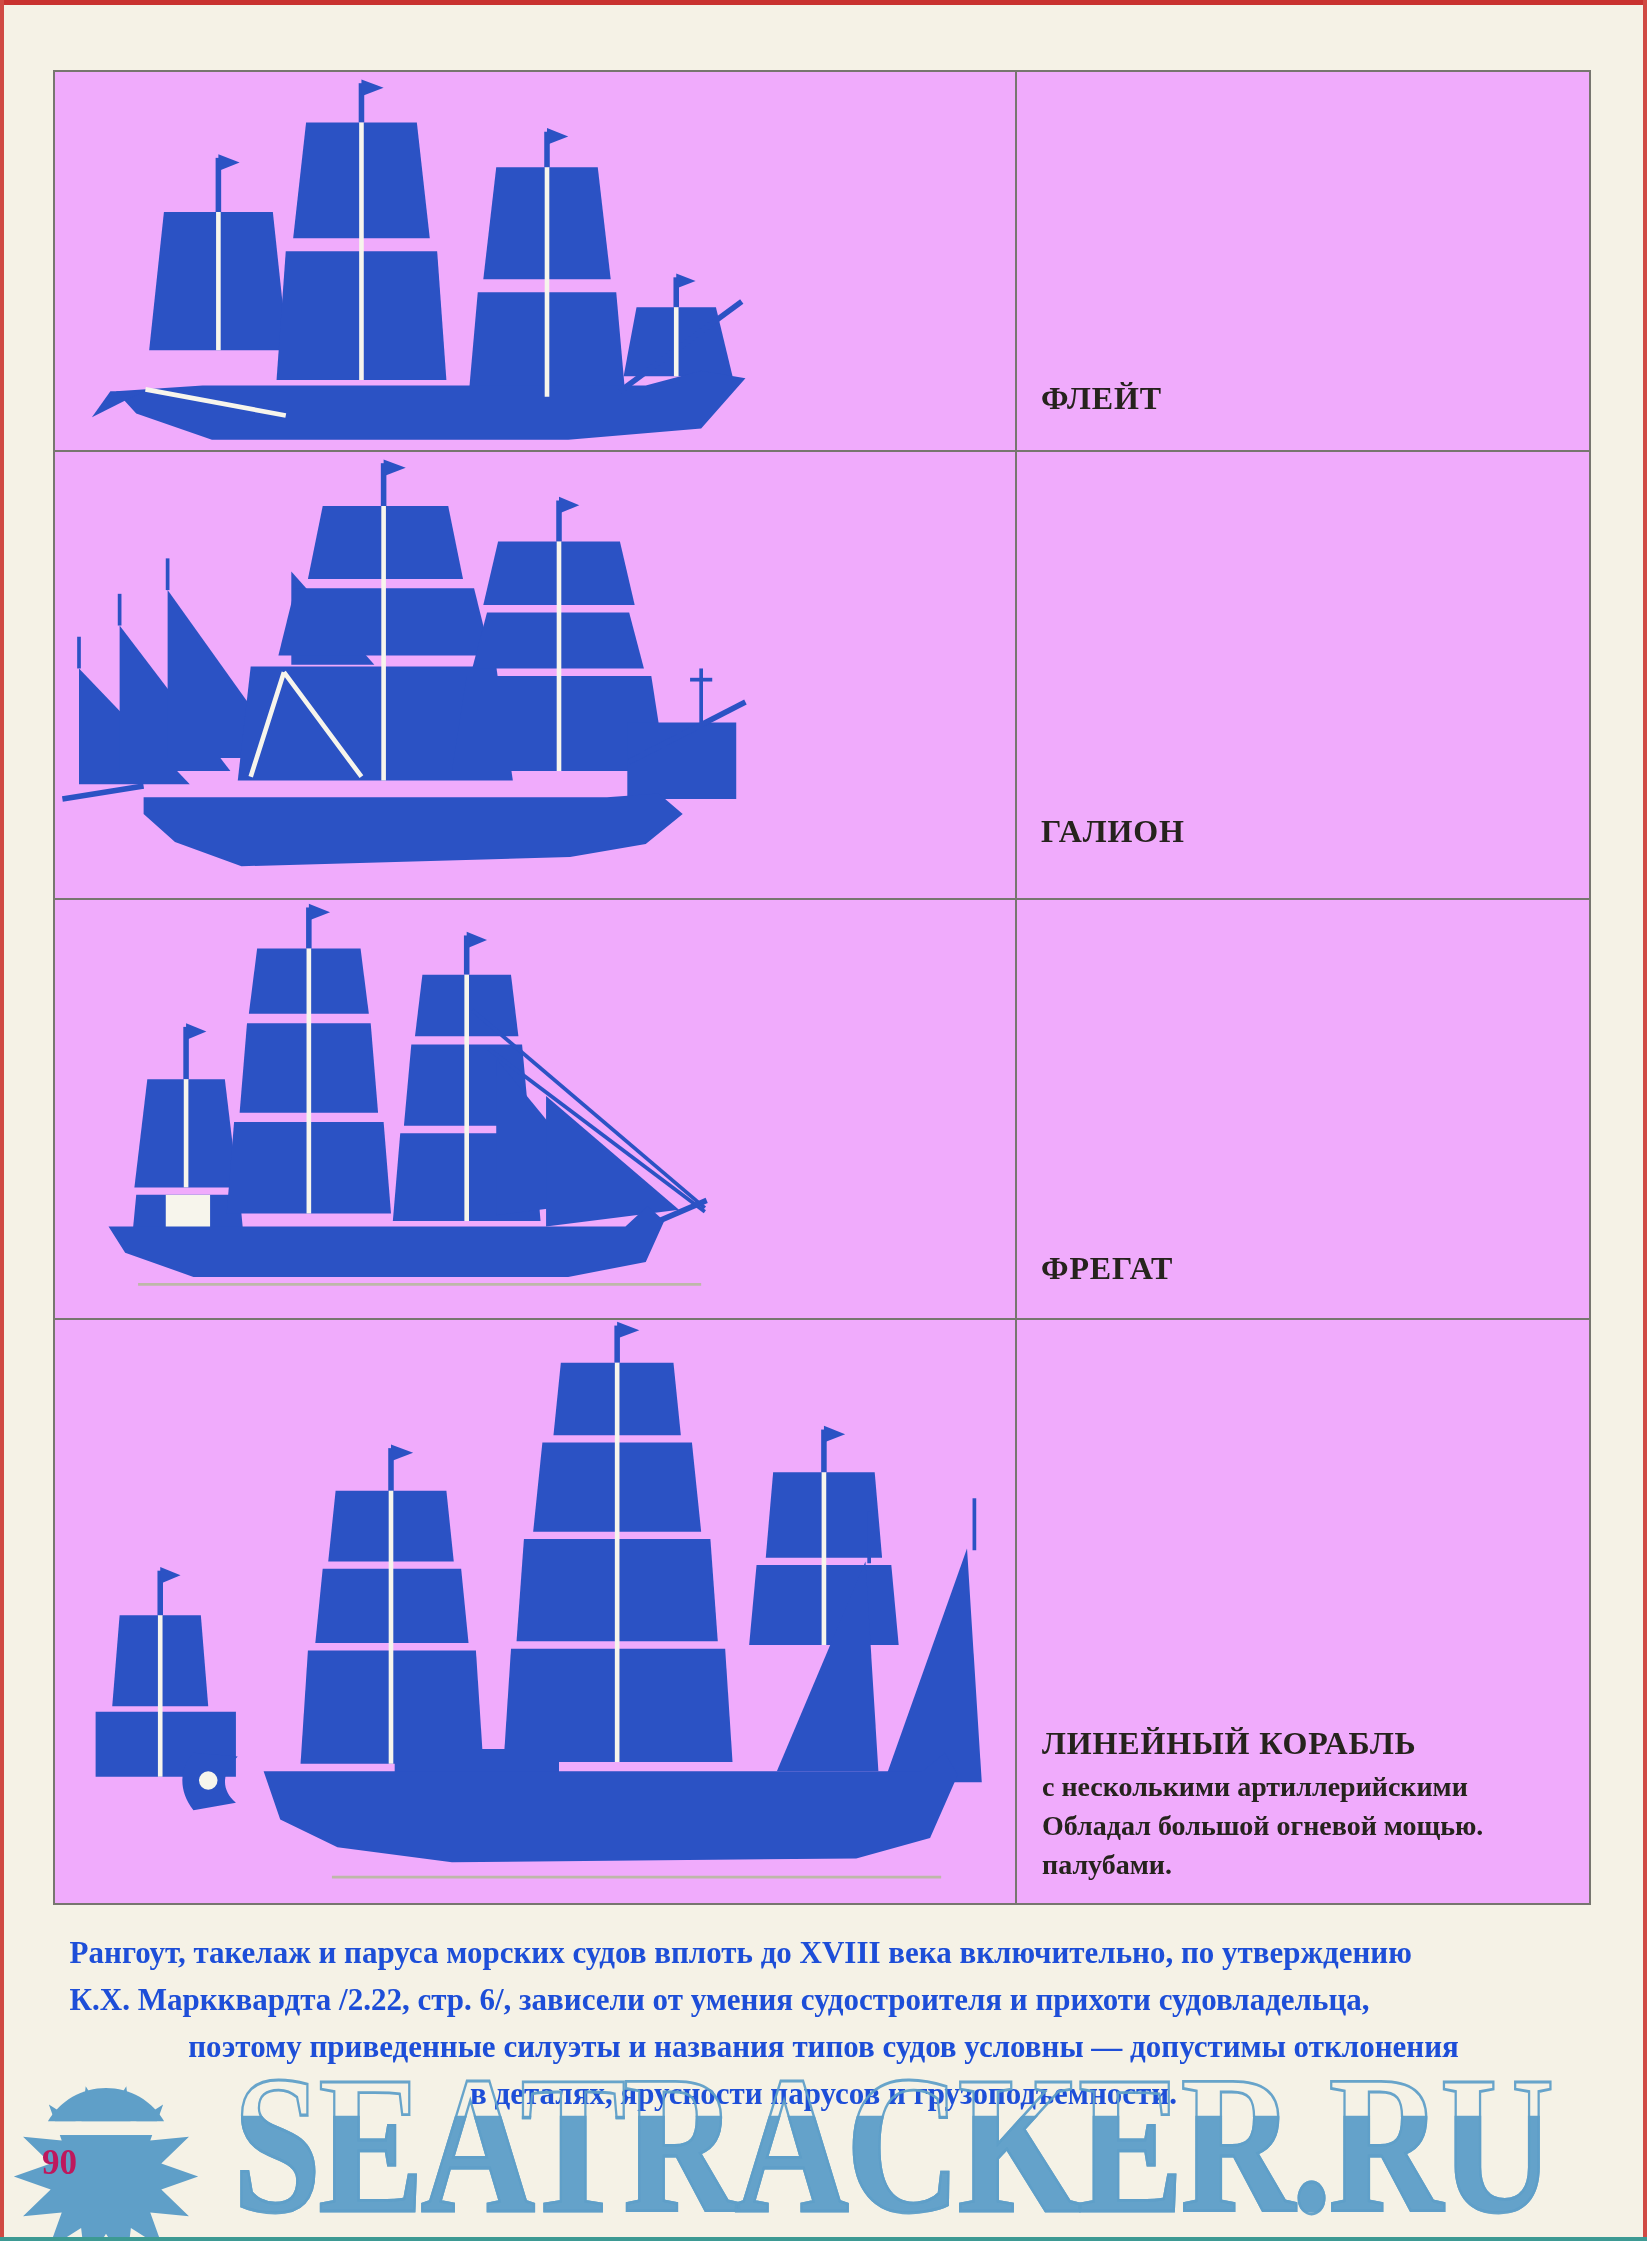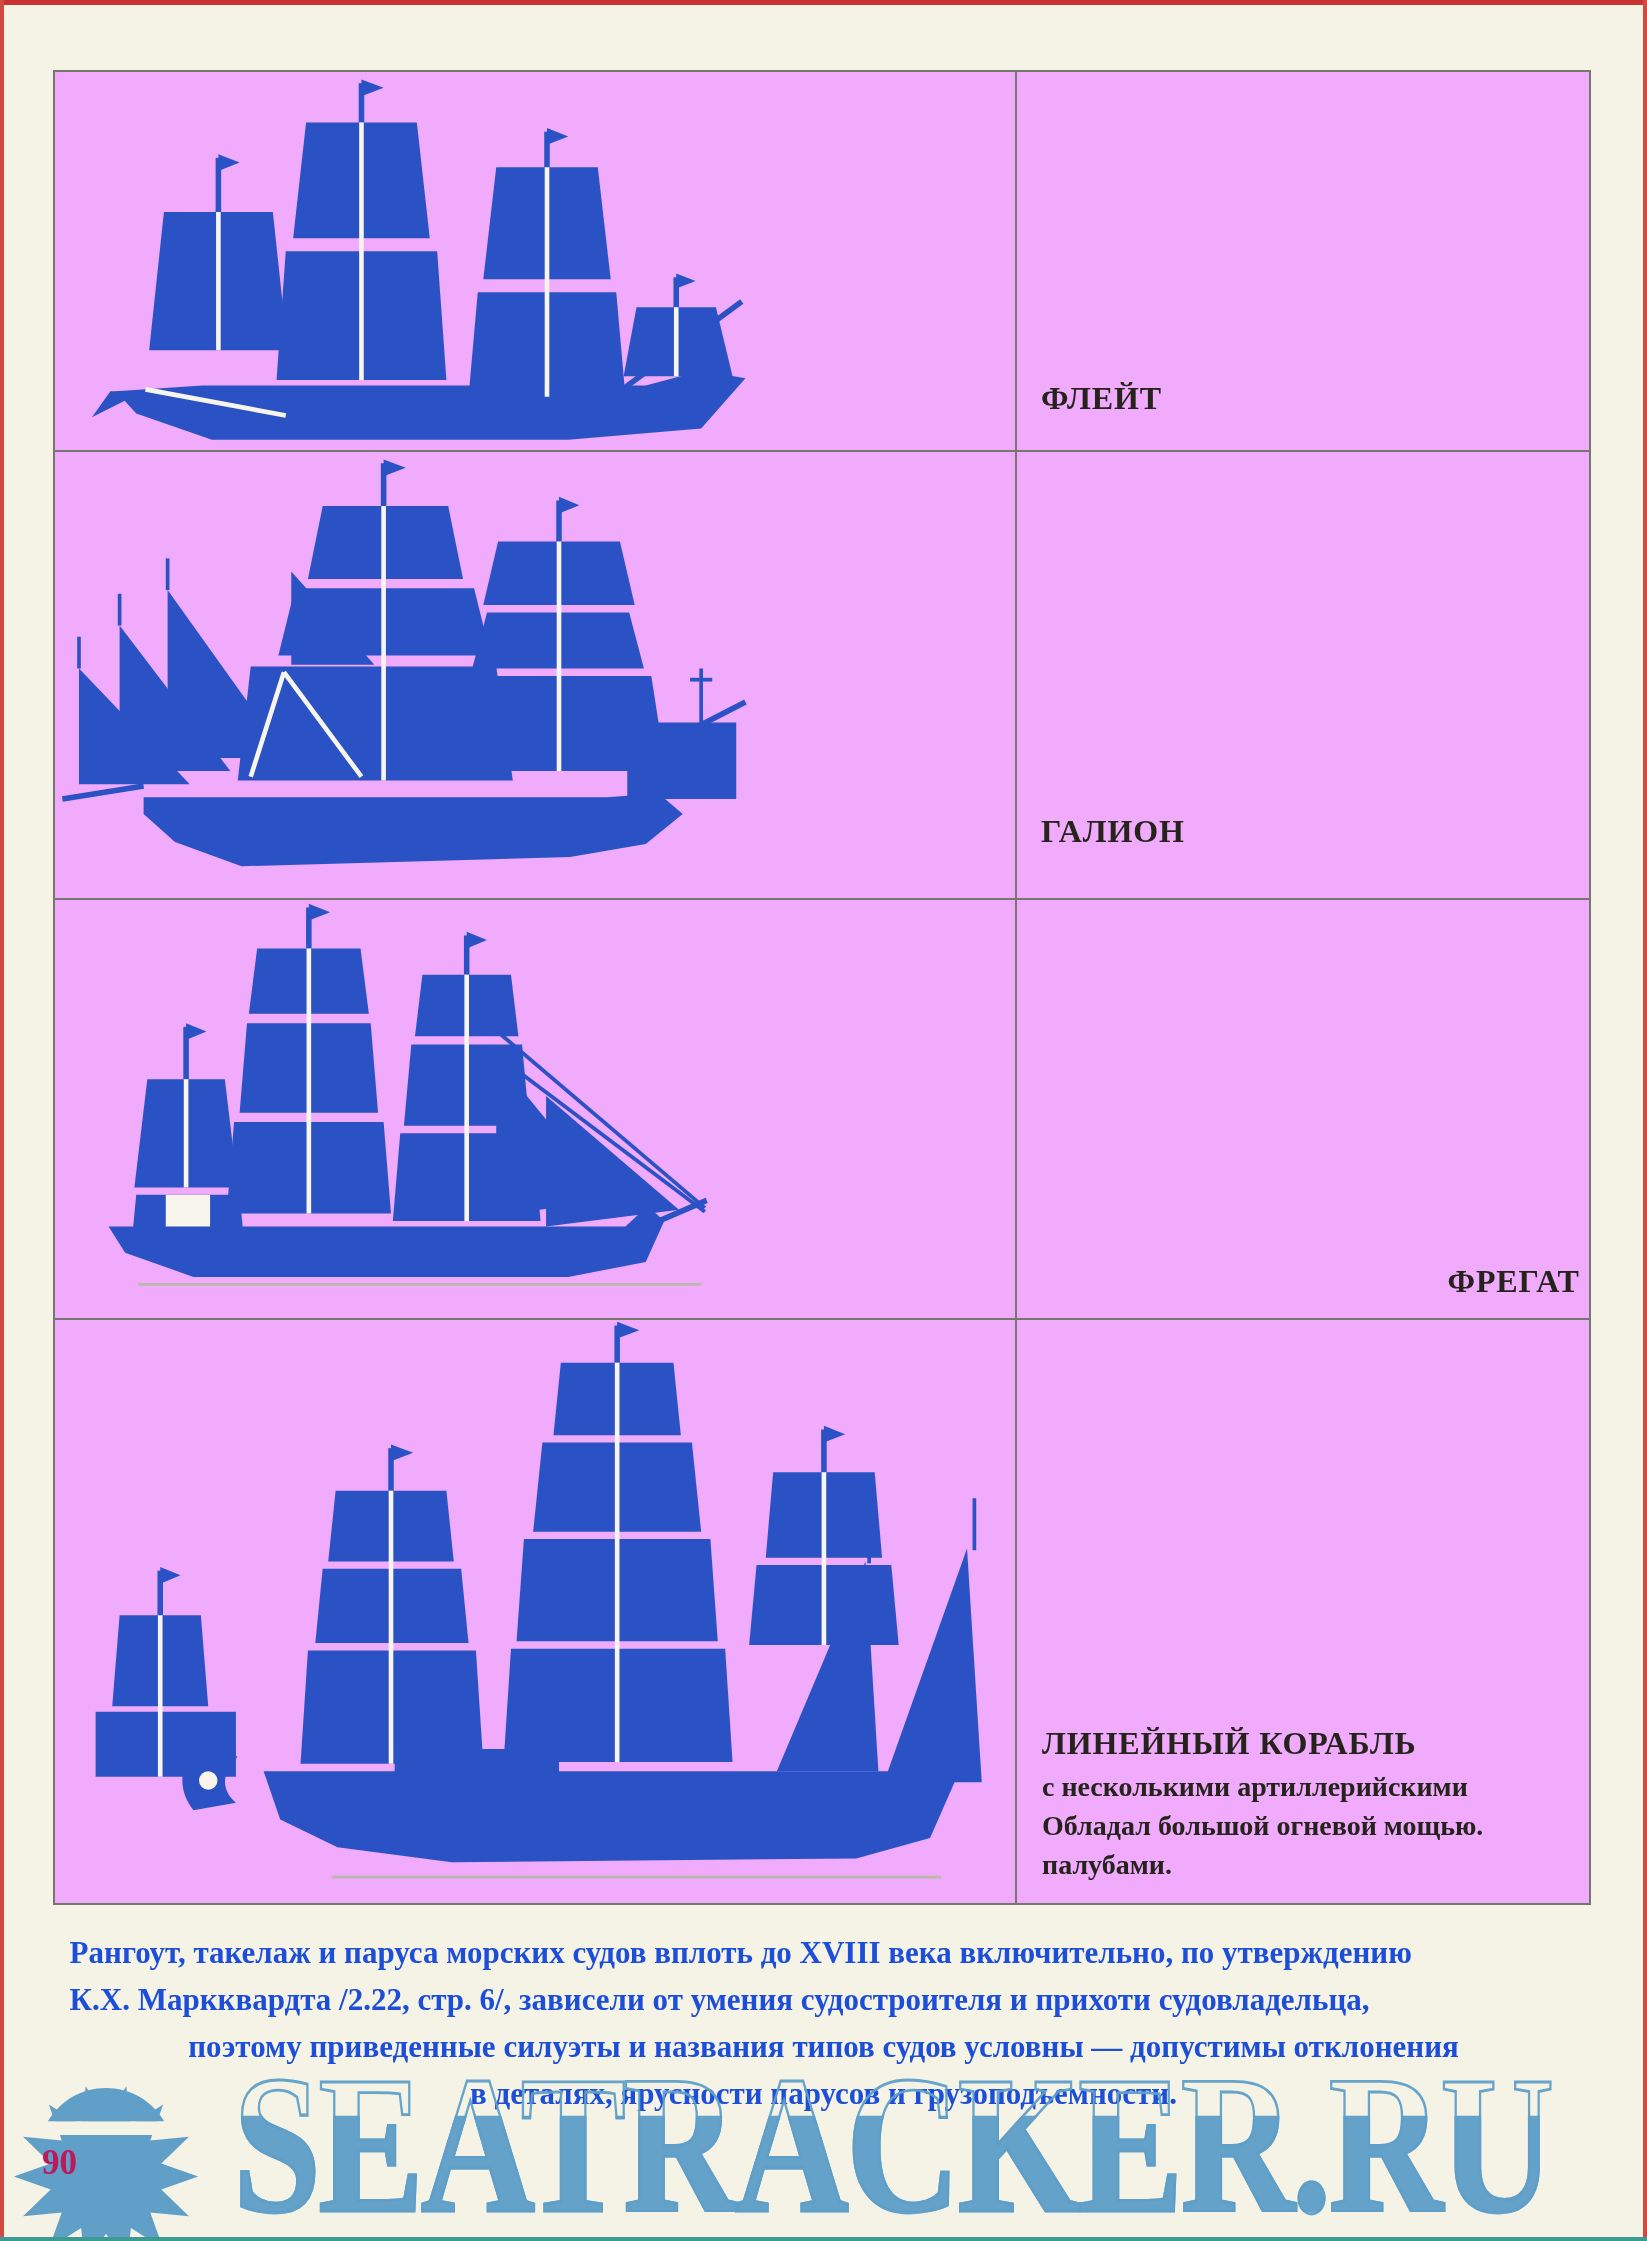--- a/index.html
+++ b/index.html
@@ -29,21 +29,21 @@
   }
   .ship-cell svg{position:absolute;left:0;top:0;width:100%;height:100%;}
   .label-cell{
     flex:1;display:flex;flex-direction:column;justify-content:flex-end;
     padding:0 9.2px 33px 24px;box-sizing:border-box;color:#26231d;
   }
   .type-label{
     font-size:32px;font-weight:bold;letter-spacing:0.9px;line-height:1.15;
   }
   .row-2 .label-cell{padding-bottom:48px;}
-  .row-3 .label-cell{padding-bottom:18px;align-items:flex-end;}
+  .row-3 .label-cell{padding-bottom:31px;}
   .row-4 .label-cell{padding-bottom:20px;padding-left:25px;}
   .type-desc{font-size:28px;font-weight:bold;line-height:39px;margin-top:5.5px;}
   .type-desc div{white-space:nowrap;}
 
   
   .s{fill:#2b52c4;}
   .mast{stroke:#2b52c4;stroke-width:6;}
   .mast4{stroke:#2b52c4;stroke-width:4;}
   .wline{stroke:#f7f5ec;stroke-width:5;fill:none;}
   .wfill{fill:#f7f5ec;}

